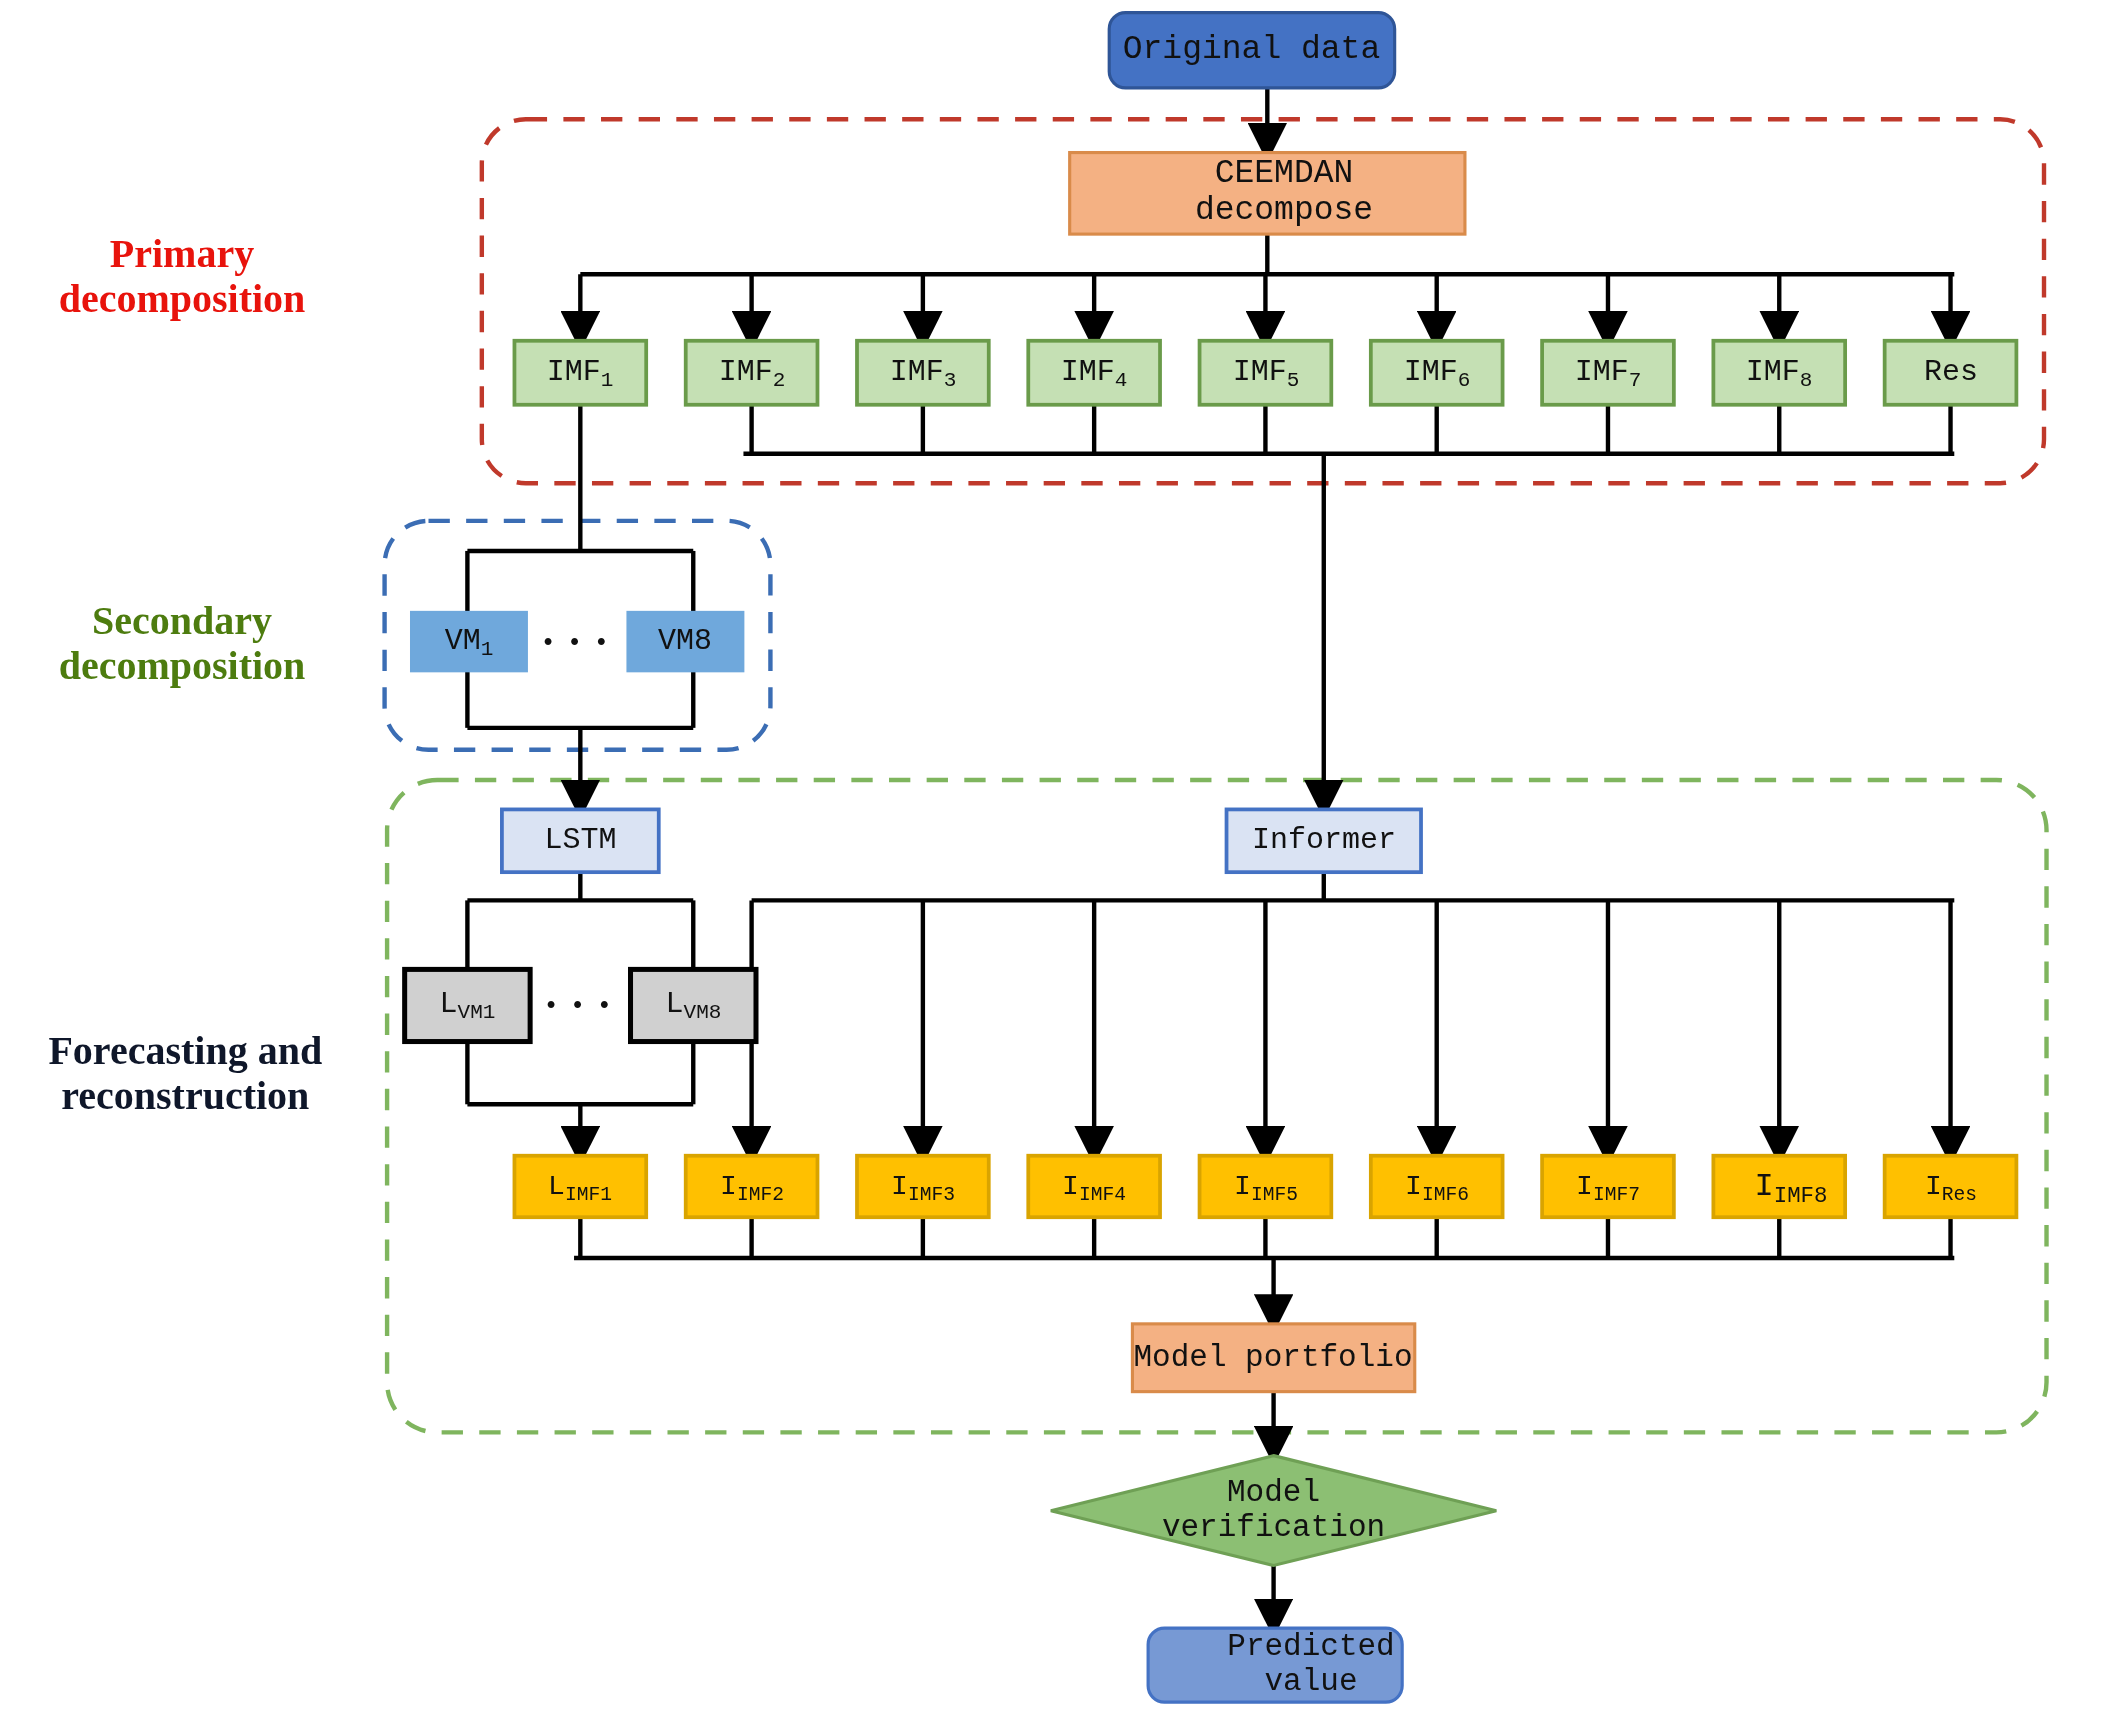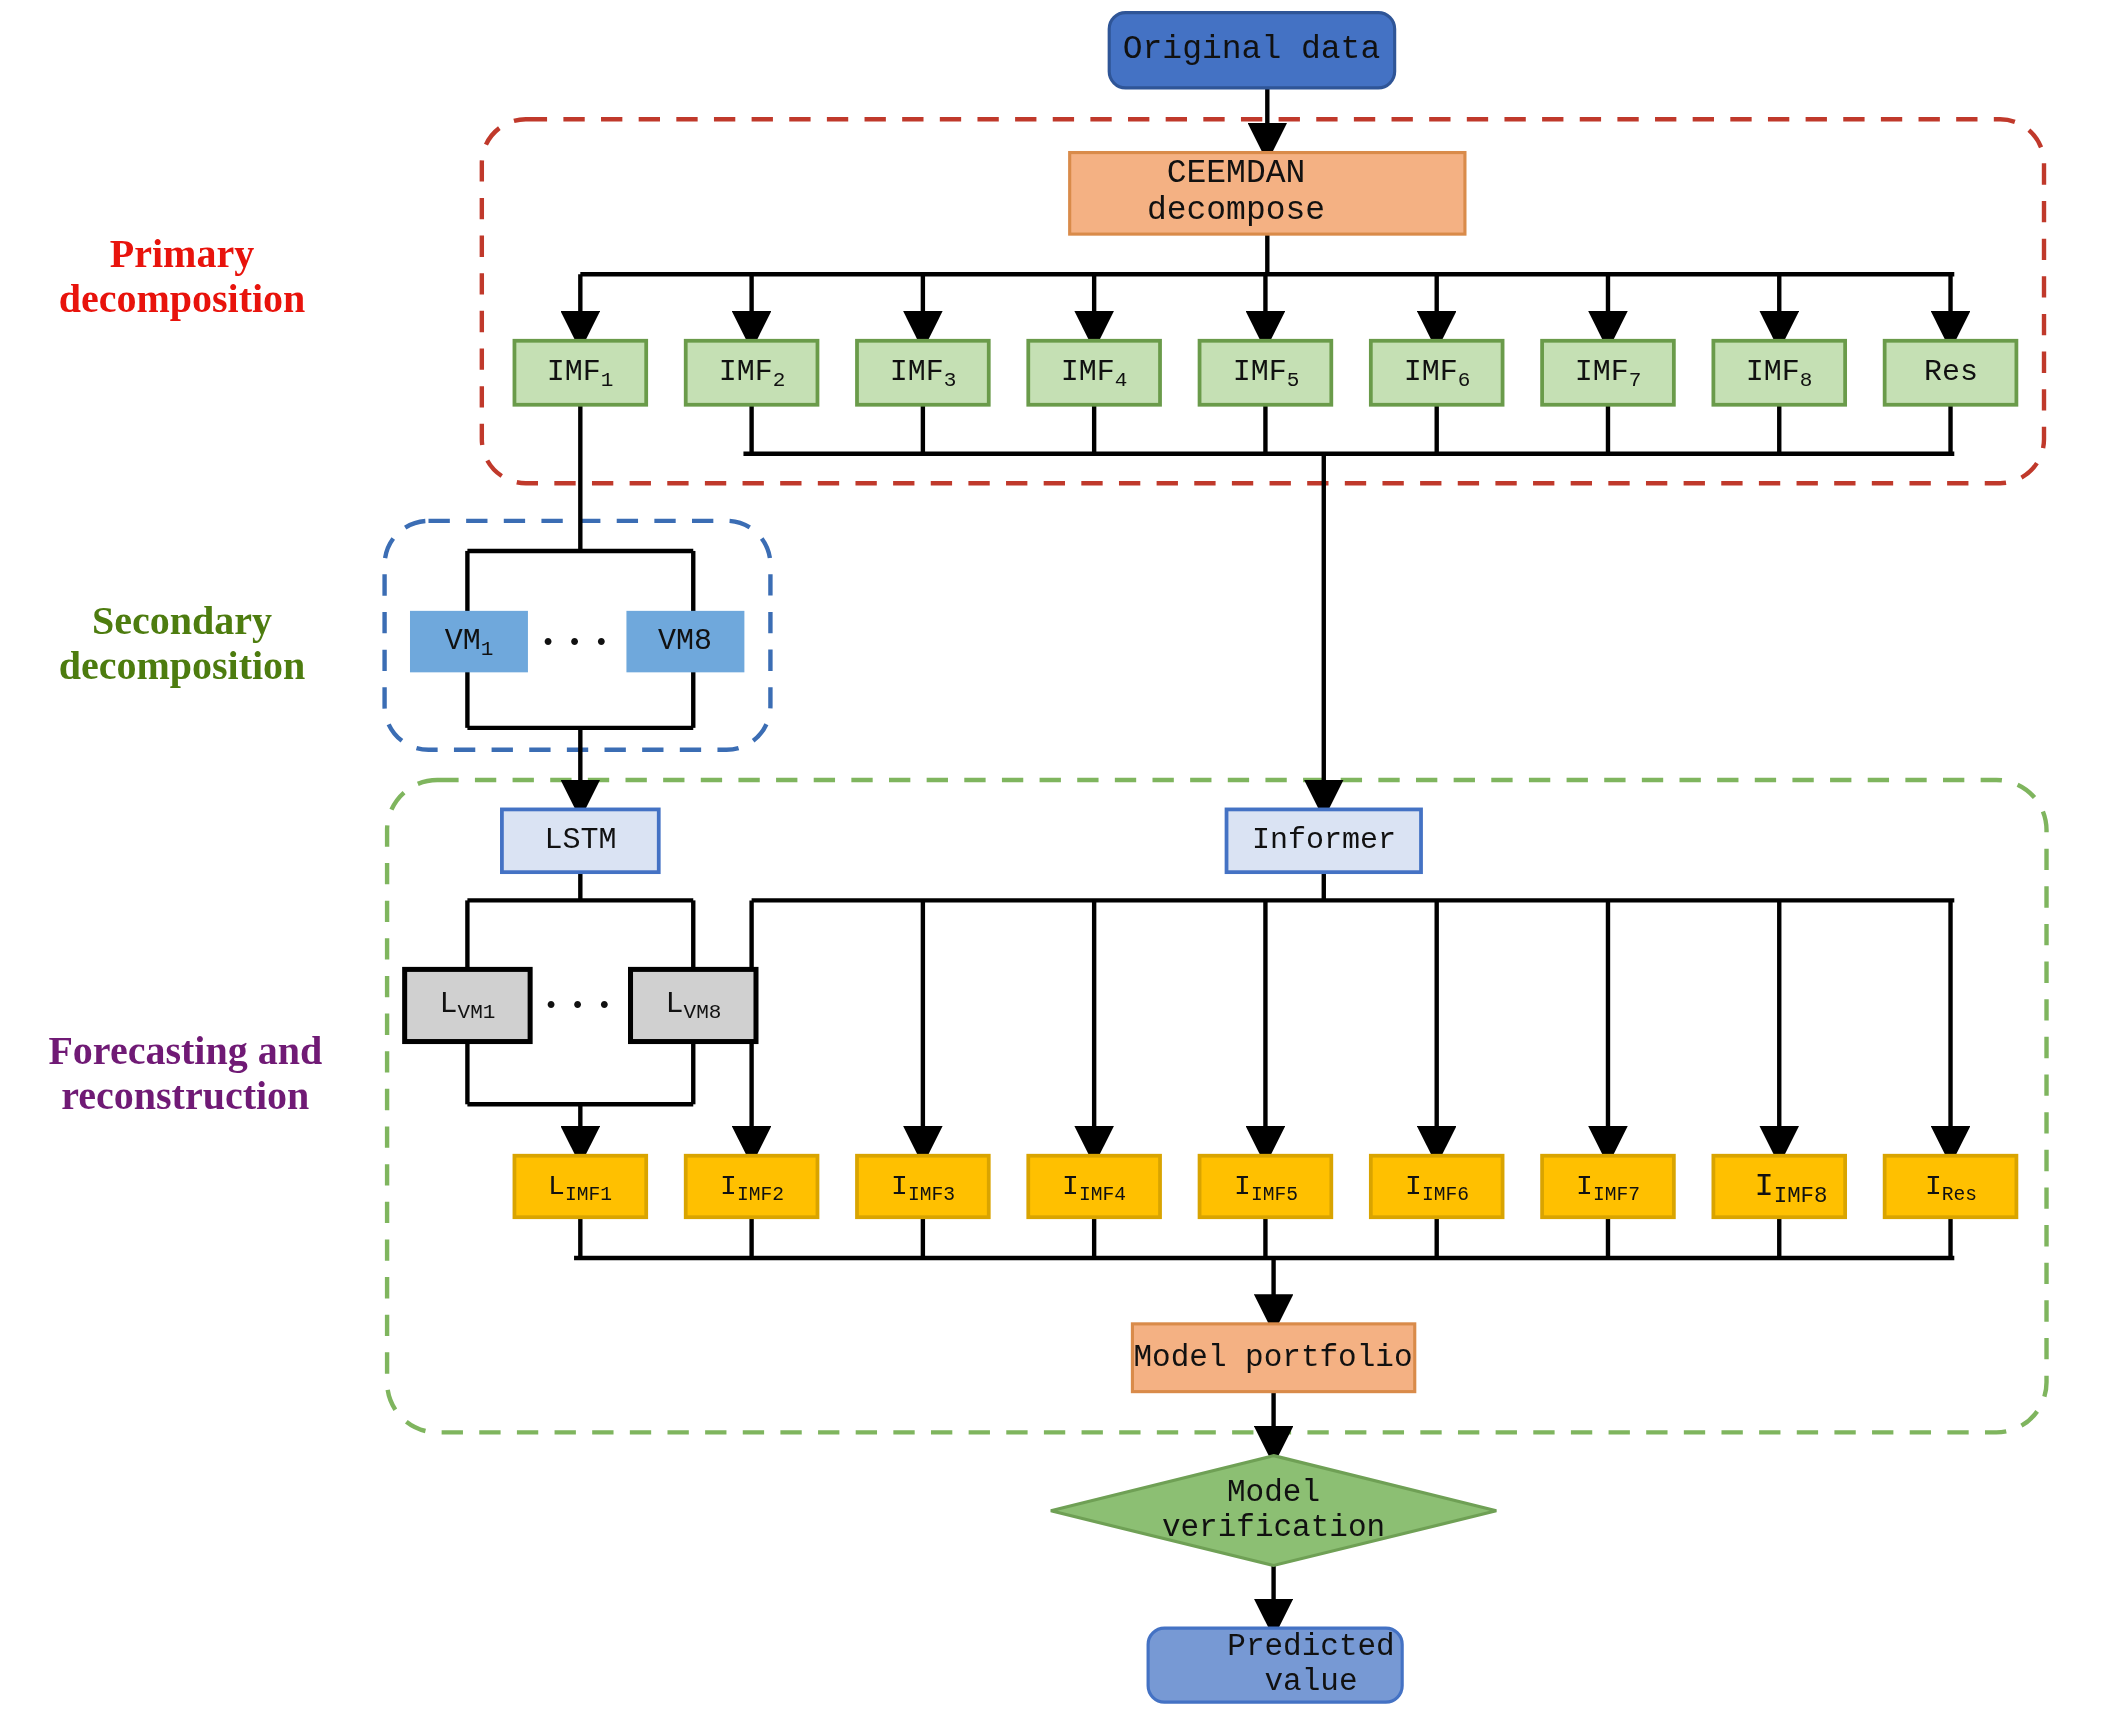--- a/index.html
+++ b/index.html
@@ -164,30 +164,30 @@
   <div class="stage-label" style="left:19px;top:232px;width:326px;font-size:40px;color:#E8130C;">
     <div>Primary</div>
     <div>decomposition</div>
   </div>
 
   <div class="stage-label" style="left:12.5px;top:599px;width:339px;font-size:40px;color:#4d7c0f;">
     <div>Secondary</div>
     <div>decomposition</div>
   </div>
 
-  <div class="stage-label" style="left:6.3px;top:1029px;width:358px;font-size:40px;color:#701a75;">
+  <div class="stage-label" style="left:6.3px;top:1029px;width:358px;font-size:40px;color:#0f172a;">
     <div>Forecasting and</div>
     <div>reconstruction</div>
   </div>
 
   <div class="node-txt" style="left:1109px;top:12.5px;width:285px;height:75px;font-size:33px;">
     <span>Original data</span>
   </div>
 
-  <div class="node-txt" style="left:1070px;top:152px;width:332px;height:82px;font-size:33px;">
+  <div class="node-txt" style="left:1070px;top:152px;width:332px;height:82px;font-size:33px;padding-left:48px;">
     <span>CEEMDAN decompose</span>
   </div>
 
   <div class="node-txt" style="left:514px;top:341px;width:132px;height:64px;font-size:30px;">
     <span><span>IMF</span><sub>1</sub></span>
   </div>
   <div class="node-txt" style="left:686px;top:341px;width:132px;height:64px;font-size:30px;">
     <span><span>IMF</span><sub>2</sub></span>
   </div>
   <div class="node-txt" style="left:857px;top:341px;width:132px;height:64px;font-size:30px;">

